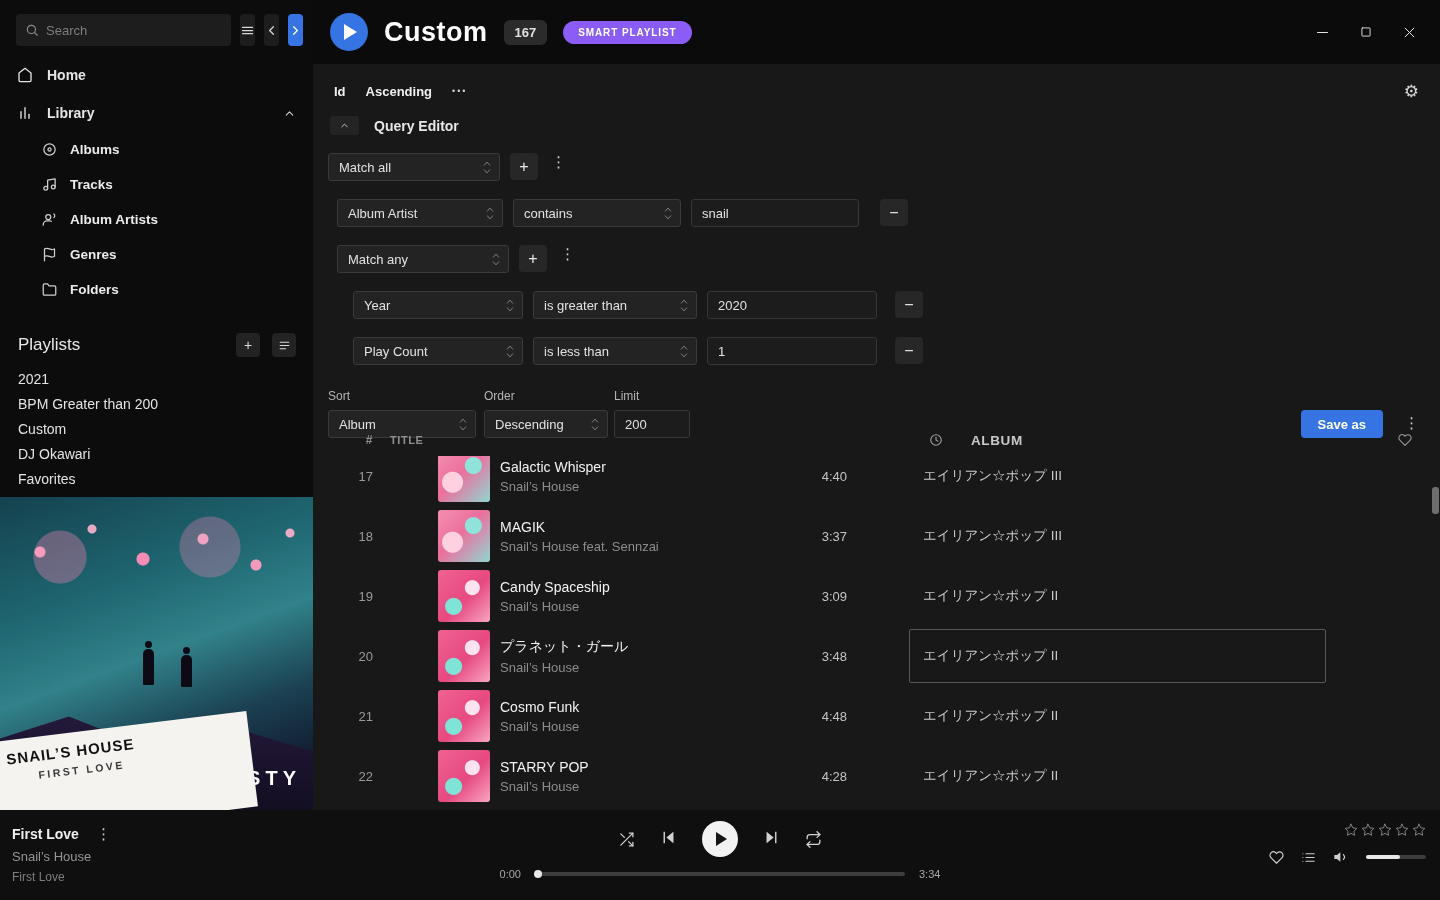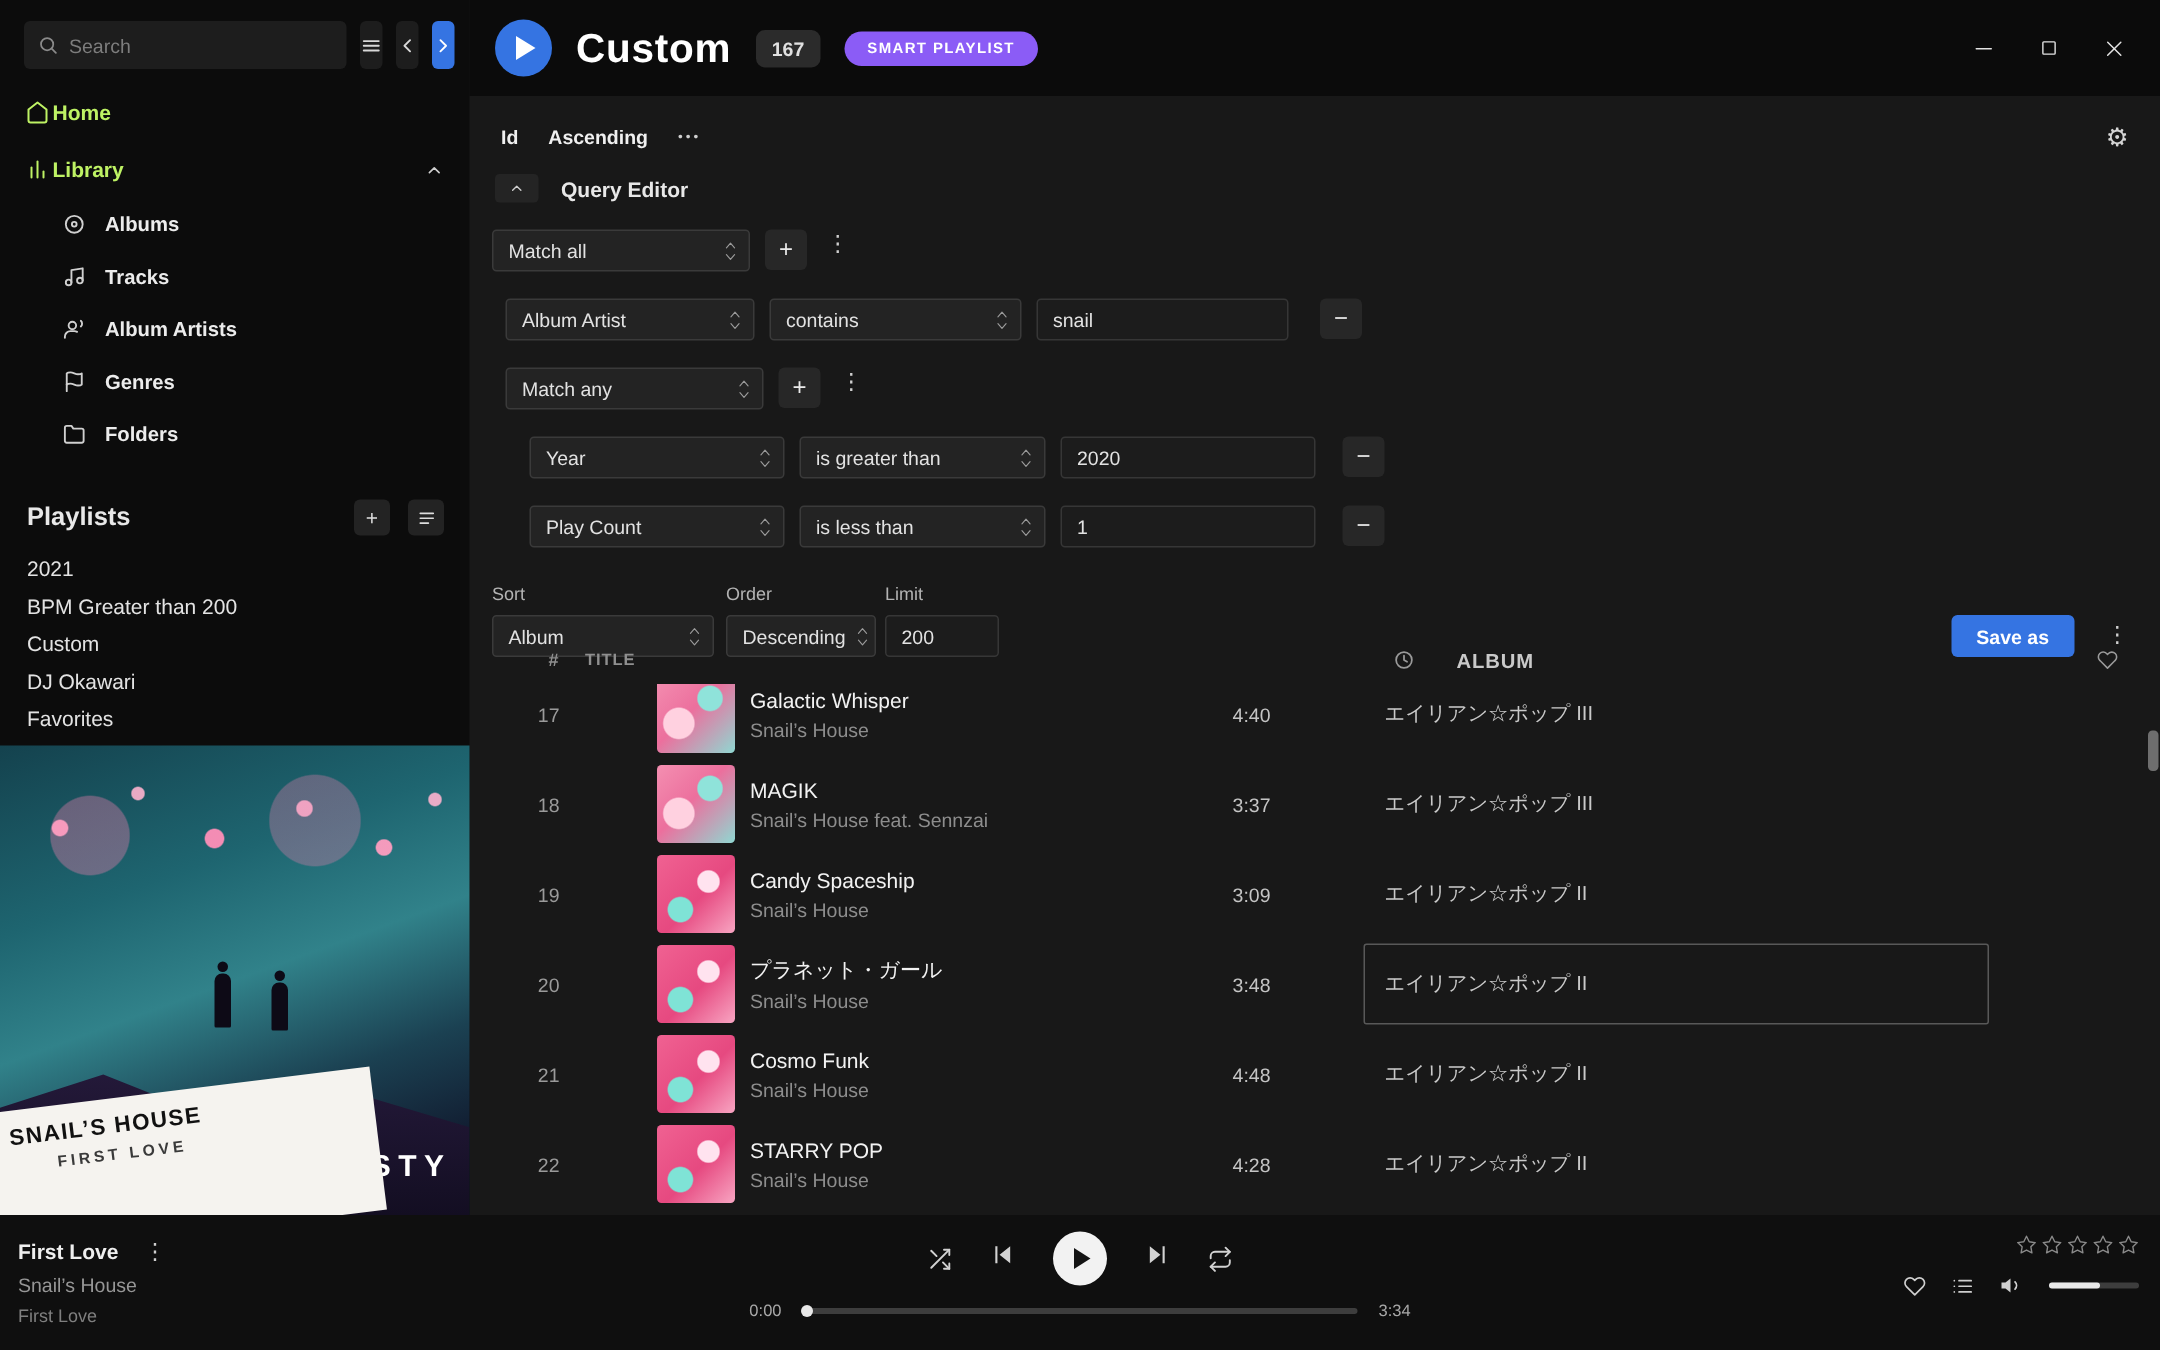--- a/index.html
+++ b/index.html
@@ -13,28 +13,28 @@
   .sidebar { position:absolute; left:0; top:0; width:313px; height:810px; background:#0c0c0c; z-index:2; }
   .sb-top { display:flex; align-items:center; gap:9px; padding:14px 13px 10px 16px; }
   .search { flex:0 0 158px; height:32px; background:#1d1d1d; border-radius:4px;
     display:flex; align-items:center; gap:7px; padding:0 9px; color:#8a8a8a; }
   .search input { flex:1; min-width:0; background:transparent; border:none; outline:none;
     color:#ddd; font-size:13px; font-family:inherit; }
   .search input::placeholder { color:#7d7d7d; }
   .sq-btn { width:32px; height:32px; border-radius:4px; background:#1d1d1d; color:#d8d8d8;
     display:flex; align-items:center; justify-content:center; cursor:pointer; }
   .sq-btn.accent { background:#3574e2; color:#fff; }
-  .nav-item { display:flex; align-items:center; gap:2px; padding:11px 17px;
-    font-size:14px; font-weight:700; color:#bef264; cursor:pointer; }
+  .nav-item { display:flex; align-items:center; gap:14px; padding:11px 17px;
+    font-size:14px; font-weight:700; color:#e5e5e5; cursor:pointer; }
   .nav-item .tail { margin-left:auto; color:#cfcfcf; }
   .lib-item { display:flex; align-items:center; gap:13px; height:35px; padding:0 17px 0 42px;
     font-size:13.5px; font-weight:700; color:#ececec; cursor:pointer; }
   .lib-item .micon { color:#d0d0d0; }
   .pl-head { display:flex; align-items:center; padding:26px 17px 10px 18px; gap:12px; }
-  .pl-head .pl-title { font-size:17px; font-weight:700; }
+  .pl-head .pl-title { font-size:17px; font-weight:400; }
   .pl-head .spacer { flex:1; }
   .mini-btn { width:24px; height:24px; background:#232323; border-radius:4px; color:#ddd;
     display:flex; align-items:center; justify-content:center; font-size:14px; cursor:pointer; }
   .pl-item { padding:5px 18px; font-size:14px; color:#e3e3e3; line-height:15px; cursor:pointer; }
 
   
   .artwork { position:absolute; left:0; bottom:0; width:313px; height:313px; overflow:hidden;
     background:
       radial-gradient(circle at 40px 55px, rgba(255,157,192,.95) 0 5px, rgba(255,157,192,0) 6px),
       radial-gradient(circle at 92px 32px, rgba(255,179,207,.9) 0 4px, rgba(255,179,207,0) 5px),
@@ -85,21 +85,21 @@
   .collapse-btn { width:29px; height:19px; background:#242424; border-radius:3px; color:#cfcfcf;
     display:flex; align-items:center; justify-content:center; cursor:pointer; }
   .qe-title { font-size:14px; font-weight:700; }
   .qe-row { display:flex; gap:10px; margin-bottom:8px;margin-top:18px; }
   .ind1 { margin-left:9px; } .ind2 { margin-left:25px; }
   .select { height:28px; background:#232323; border:1px solid #3a3a3a; border-radius:3px;
     display:flex; align-items:center; justify-content:space-between; gap:6px;
     padding:0 7px 0 10px; font-size:13px; color:#e2e2e2; cursor:pointer; }
   .select .arr { color:#9a9a9a; display:flex; }
   .w172{width:172px}.w166{width:166px}.w168{width:168px}.w170{width:170px}.w164{width:164px}
-  .w148{width:148px}.w124{width:100px}
+  .w148{width:148px}.w124{width:124px}
   .tin { height:28px; background:#1c1c1c; border:1px solid #363636; border-radius:3px;
     color:#e2e2e2; font-size:13px; padding:0 10px; font-family:inherit; outline:none; }
   .icon-btn { width:28px; height:27px; background:#272727; border-radius:4px; color:#eaeaea;
     display:flex; align-items:center; justify-content:center; font-size:16px; cursor:pointer; }
   .dots-btn { color:#cfcfcf; font-size:15px; padding:0 3px; cursor:pointer; }
 
   .sort-section { display:flex; align-items:flex-end; gap:8px; padding:16px 18px 0 15px; }
   .sort-col { display:flex; flex-direction:column; gap:7px; }
   .sort-col.lim { margin-left:-2px; }
   .s-label { font-size:12px; color:#b3b3b3; }

